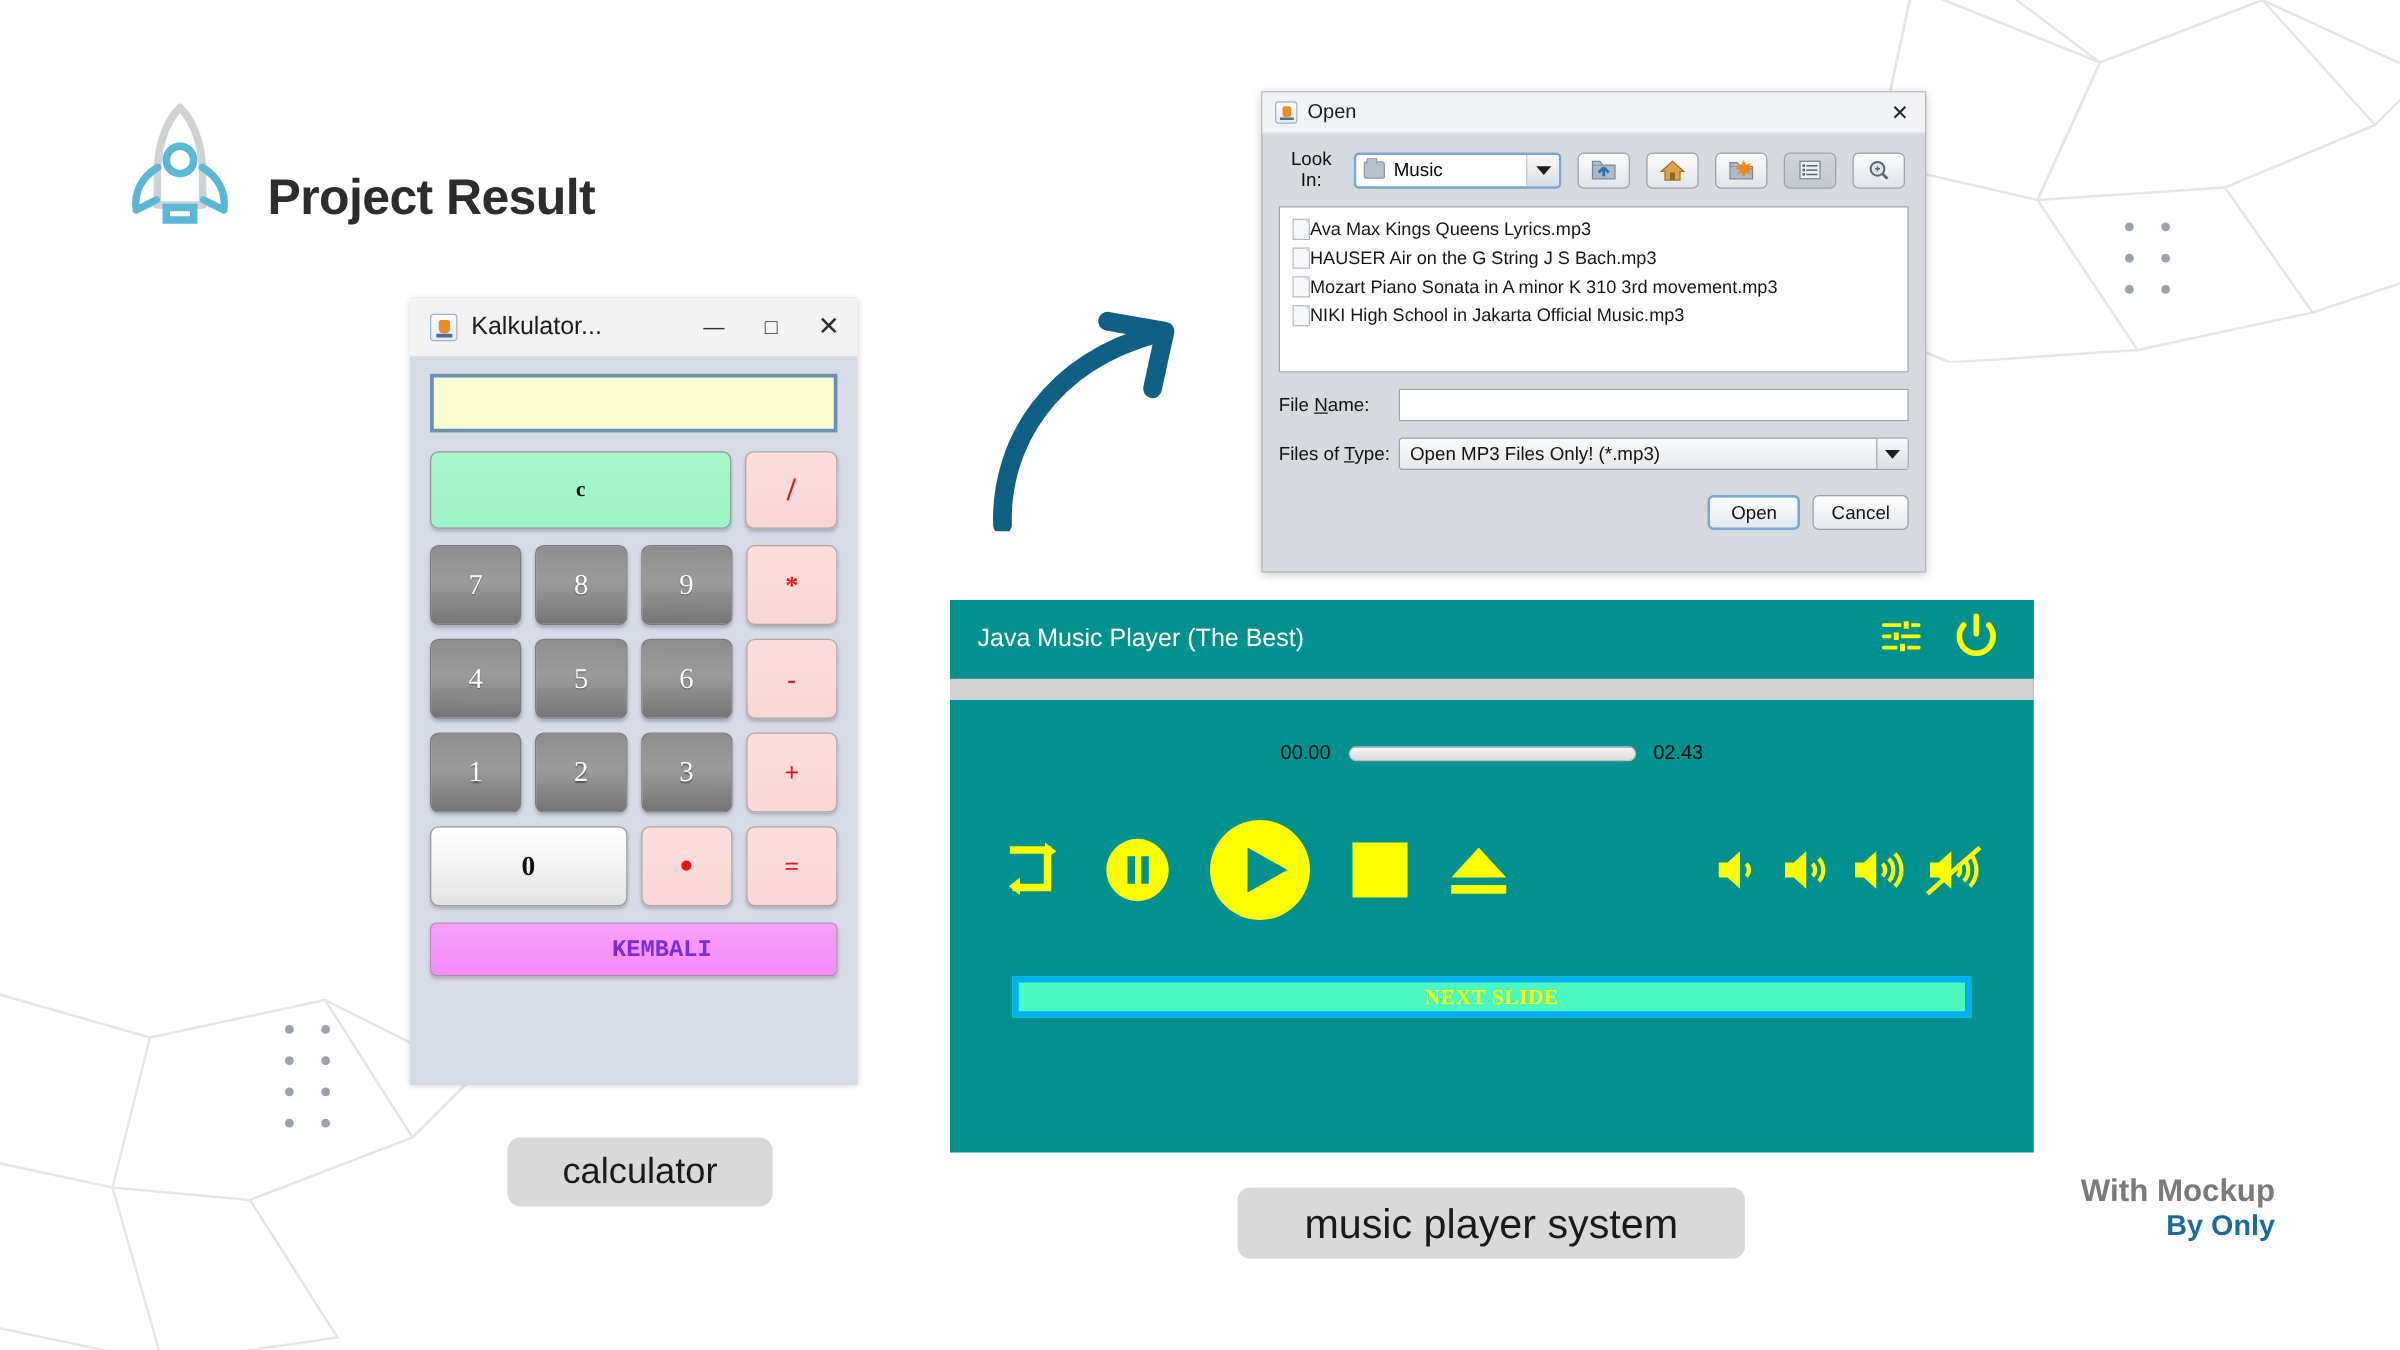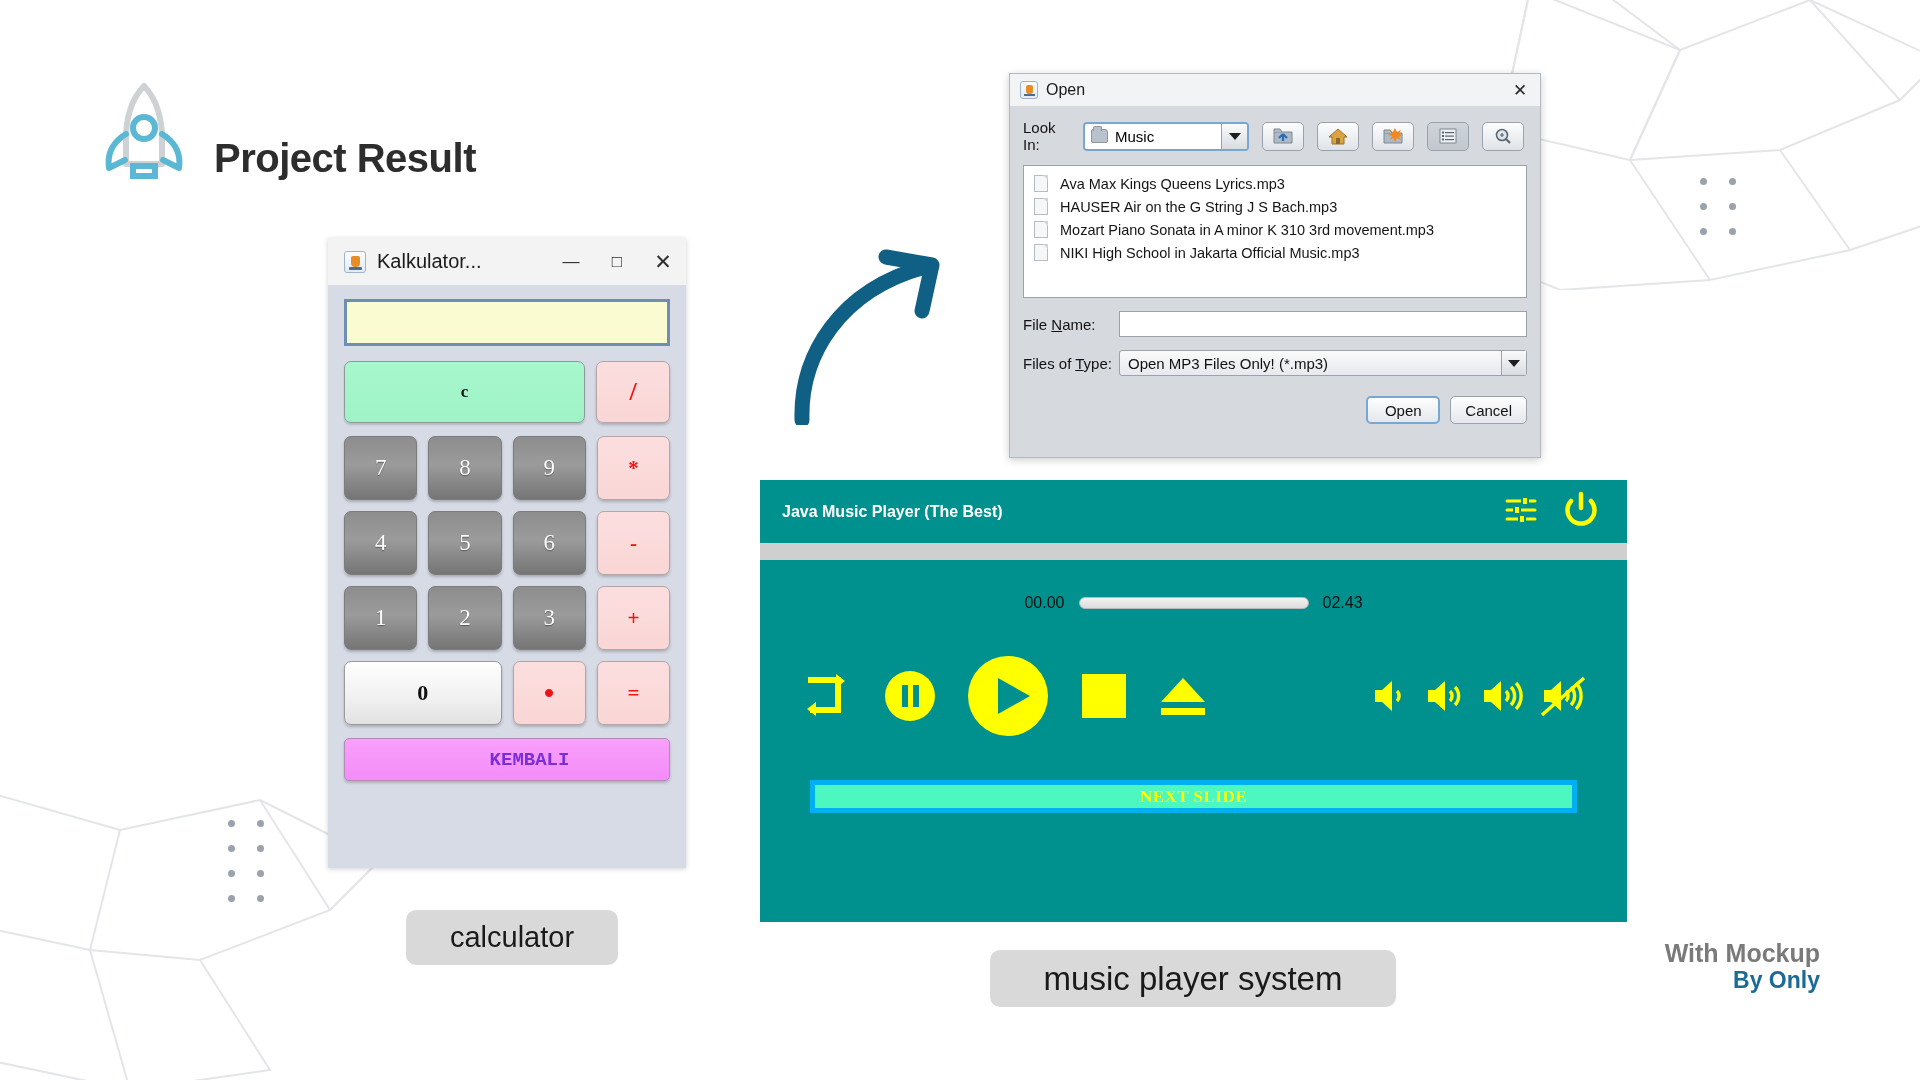--- a/index.html
+++ b/index.html
@@ -93,21 +93,21 @@
       border:1px solid #9db4cc; border-radius:3px;
       background:linear-gradient(#fdfdfd,#e3ebf3); position:relative; flex:0 0 18px; }
   #dlg-title .javaicon2::after { content:""; position:absolute; left:5px; top:3px;
       width:7px; height:9px; background:#e98c28; border-radius:2px 2px 3px 3px; }
   #dlg-title .javaicon2::before { content:""; position:absolute; left:3px; top:12px;
       width:11px; height:2px; background:#4d6d8d; }
   #dlg-title .dt { font-size:16px; color:#1a1a1a; flex:1; }
   #dlg-title .x { width:28px; text-align:center; font-size:17px; color:#2b2b2b; }
 
   #dlg-body { padding:12px 13px 0 13px; }
-  .lookrow { display:flex; align-items:center; gap:8px; }
+  .lookrow { display:flex; align-items:center; gap:8px;text-align:center; }
   .lookrow .lbl { font-size:15px; color:#111; width:52px; }
   .combo { flex:0 0 166px; height:29px; background:#fff; border:2px solid #7aa6d2;
       border-radius:4px; display:flex; align-items:center; padding-left:6px; gap:7px;
       font-size:15px; position:relative; }
   .combo .folder { width:17px; height:14px; background:#b9c2cc;
       border:1px solid #8d97a3; border-radius:2px 3px 2px 2px; position:relative; }
   .combo .folder::before { content:""; position:absolute; left:1px; top:-4px;
       width:7px; height:4px; background:#b9c2cc; border:1px solid #8d97a3;
       border-bottom:none; border-radius:2px 2px 0 0; }
   .combo .arrow { position:absolute; right:0; top:0; bottom:0; width:26px;
@@ -115,21 +115,21 @@
       border-radius:0 2px 2px 0; display:flex; align-items:center; justify-content:center; }
   .tbtn { width:42px; height:29px; background:linear-gradient(#fdfdfd,#dfe3e8);
       border:1px solid #9aa3ad; border-radius:5px; display:flex;
       align-items:center; justify-content:center; margin-left:5px; }
   .tbtn.pressed { background:linear-gradient(#cfd4da,#c2c8cf); }
   .tri-down { width:0; height:0; border-left:6px solid transparent;
       border-right:6px solid transparent; border-top:7px solid #1e1e1e; }
 
   #filelist { margin-top:12px; height:133px; background:#fff;
       border:1px solid #9aa3ad; padding:6px 4px; overflow:hidden; }
-  .frow { display:flex; align-items:center; gap:12px; height:23px; padding-left:6px; }
+  .frow { display:flex; align-items:center; gap:0; height:23px; padding-left:6px; }
   .fico { width:14px; height:17px; background:#f6f7f8; border:1px solid #b6bcc4;
       position:relative; flex:0 0 14px; }
   .fico::after { content:""; position:absolute; right:-1px; top:-1px;
       border-left:5px solid transparent; border-top:5px solid #cfd4da; }
   .fname { font-size:14.5px; color:#151515; white-space:nowrap; }
 
   .frow2 { display:flex; align-items:center; margin-top:13px; }
   .frow2 .lbl2 { width:96px; font-size:15px; color:#111; }
   .frow2 .field { flex:1; height:26px; background:#fff; border:1px solid #9aa3ad; }
   .frow2 .combo2 { flex:1; height:26px; background:linear-gradient(#fafafa,#e6e9ee);
@@ -143,21 +143,21 @@
       background:linear-gradient(#fefefe,#e4e7ec); border:1px solid #9aa3ad;
       border-radius:5px; font-size:15px; color:#111;
       display:flex; align-items:center; justify-content:center; }
   .dbtn.def { border:2px solid #7aa6d2; }
 
   
   #mp { position:absolute; left:760px; top:480px; width:867px; height:442px;
       background:#00918e; }
   #mp-title { height:63px; background:#00918e; display:flex; align-items:center;
       padding:0 26px 0 22px; color:#fff; }
-  #mp-title .mt { font-size:16px; flex:1; color:#ffffff;font-weight:bold; }
+  #mp-title .mt { font-size:20px; flex:1; color:#ffffff; }
   #mp-icons { display:flex; align-items:center; gap:22px; }
   #mp-sep { height:17px; background:#cfcfcf; }
   #mp-track-wrap { background:#00918e; padding:0 6px; }
   #mp-track { height:48px; background:#cfcfcf; border:5px solid #1ae5e5;
       display:flex; align-items:center; justify-content:center;
       font-size:16px; color:#0c0c0c; }
   #mp-main { position:relative; height:auto; padding-top:34px; }
   #mp-time { display:flex; align-items:center; justify-content:center; gap:14px; }
   #mp-time .t { font-size:16px; color:#101010; }
   #mp-bar { width:230px; height:12px; border-radius:7px;

